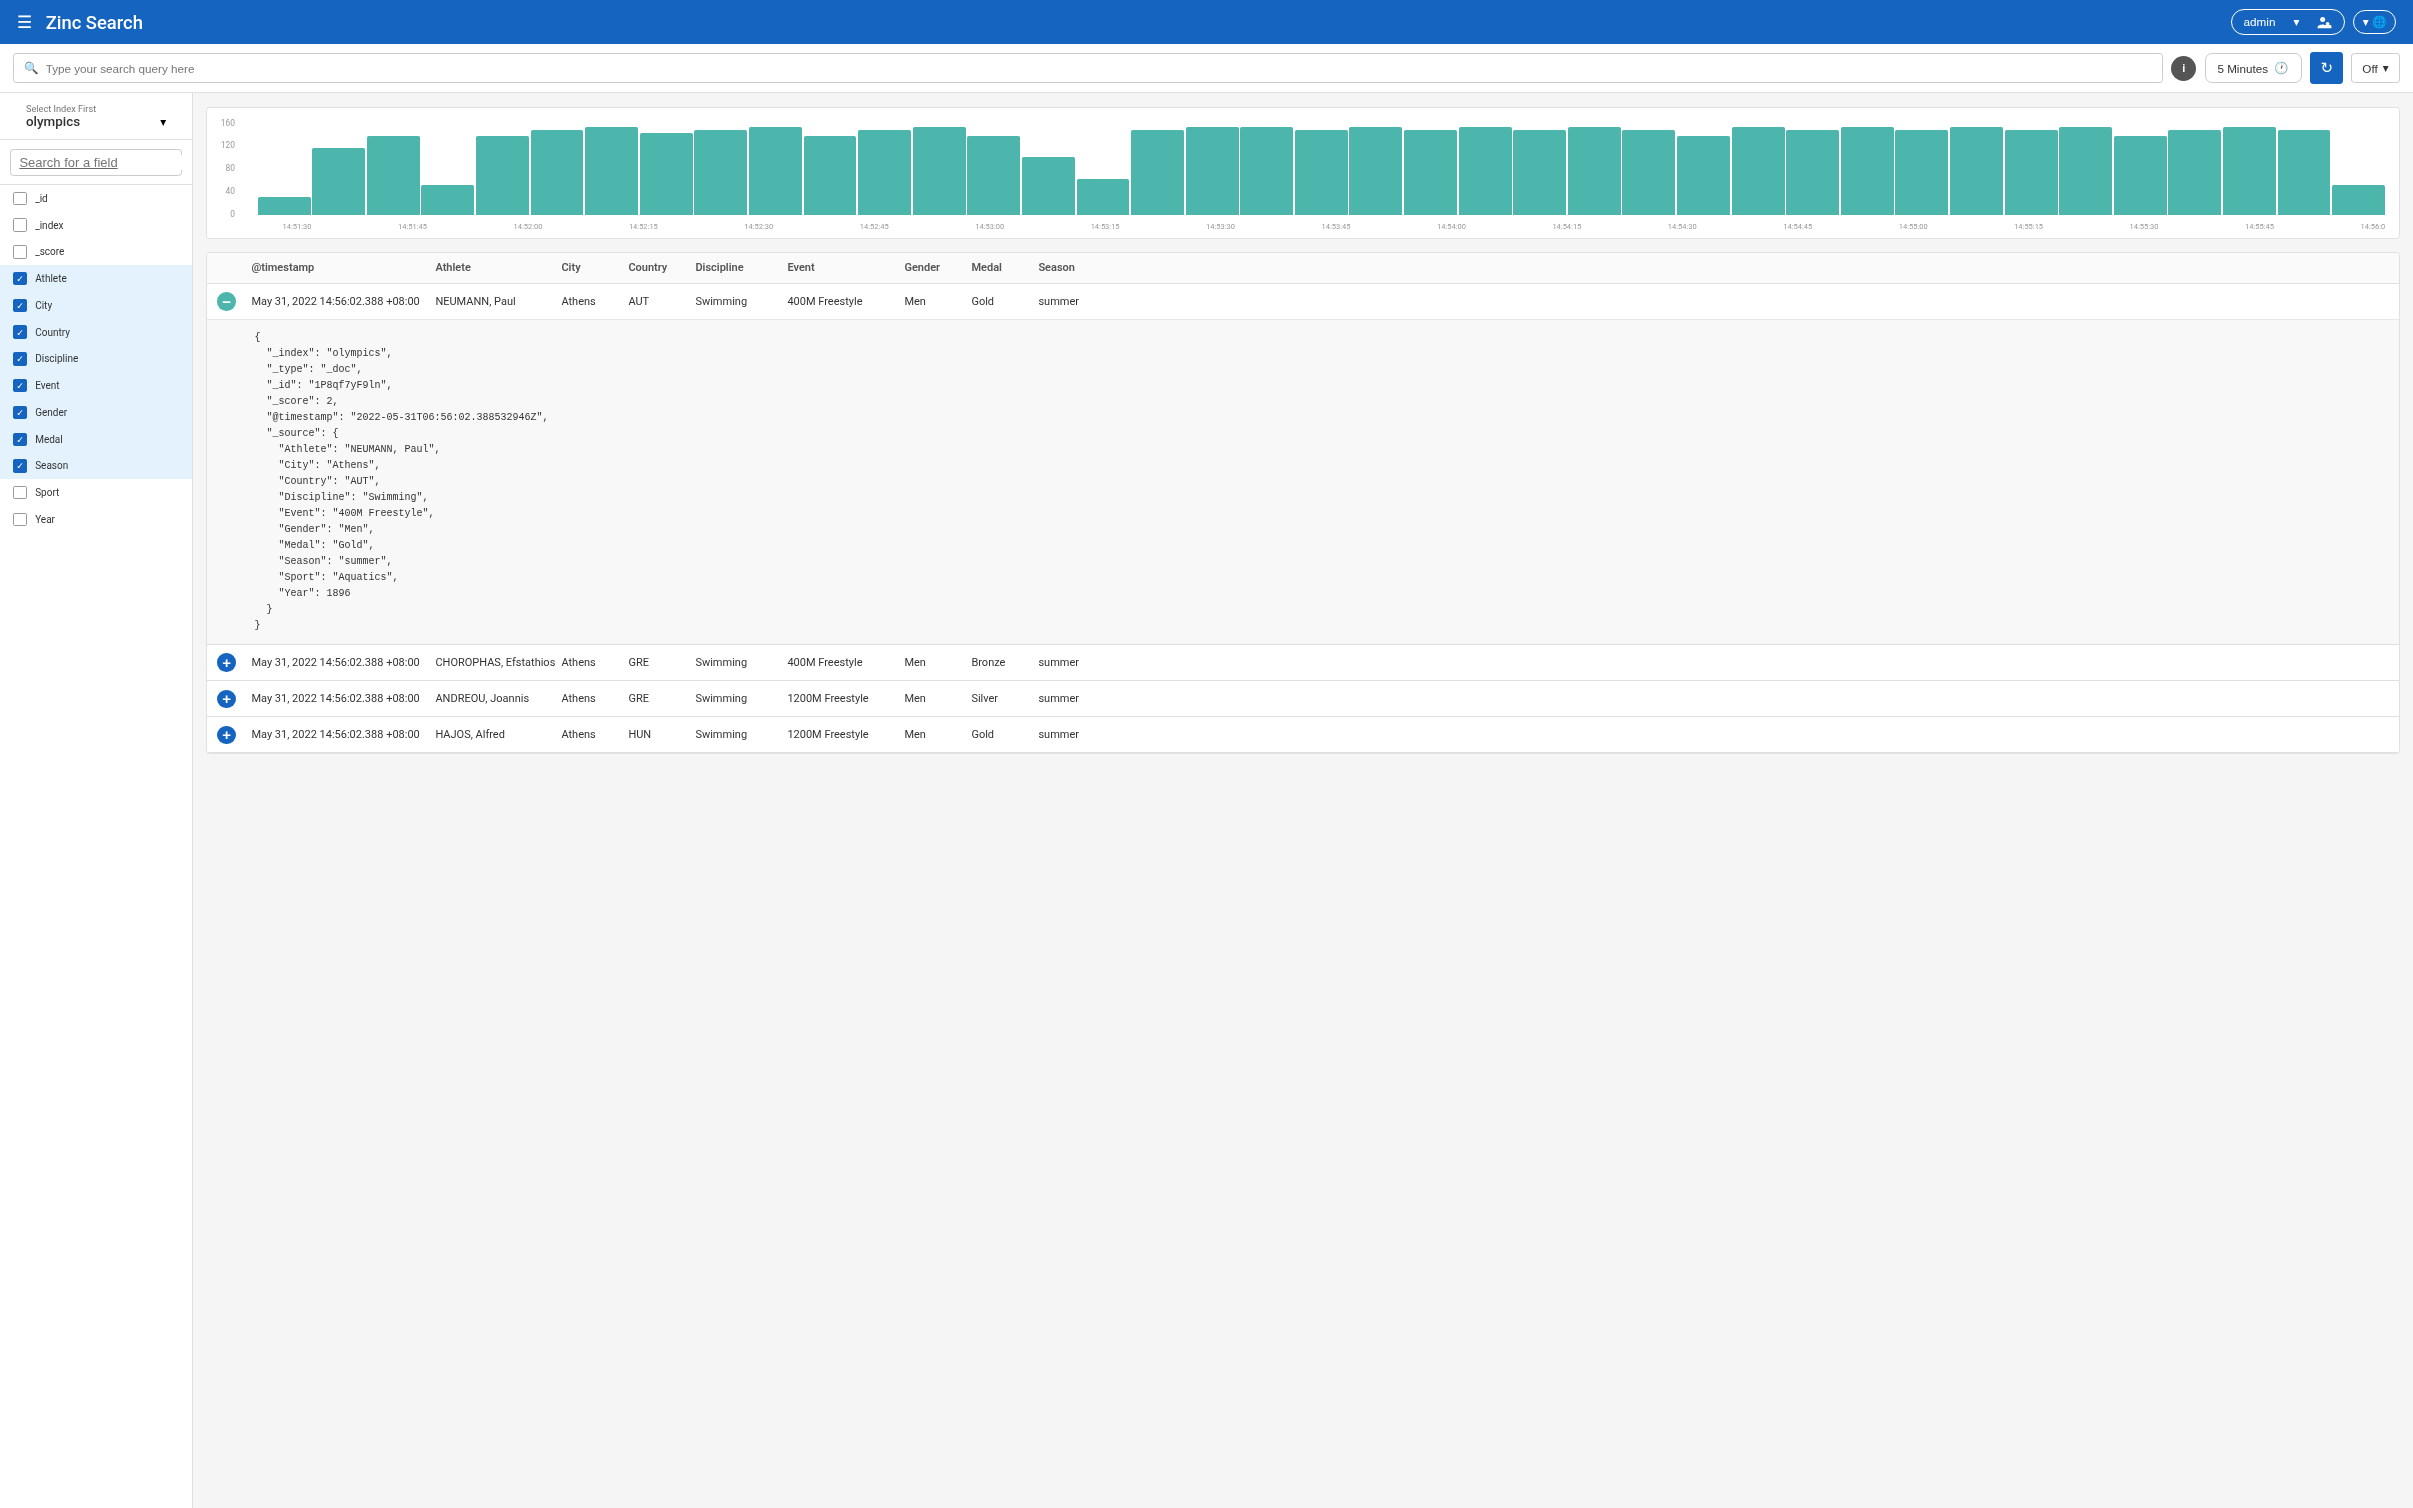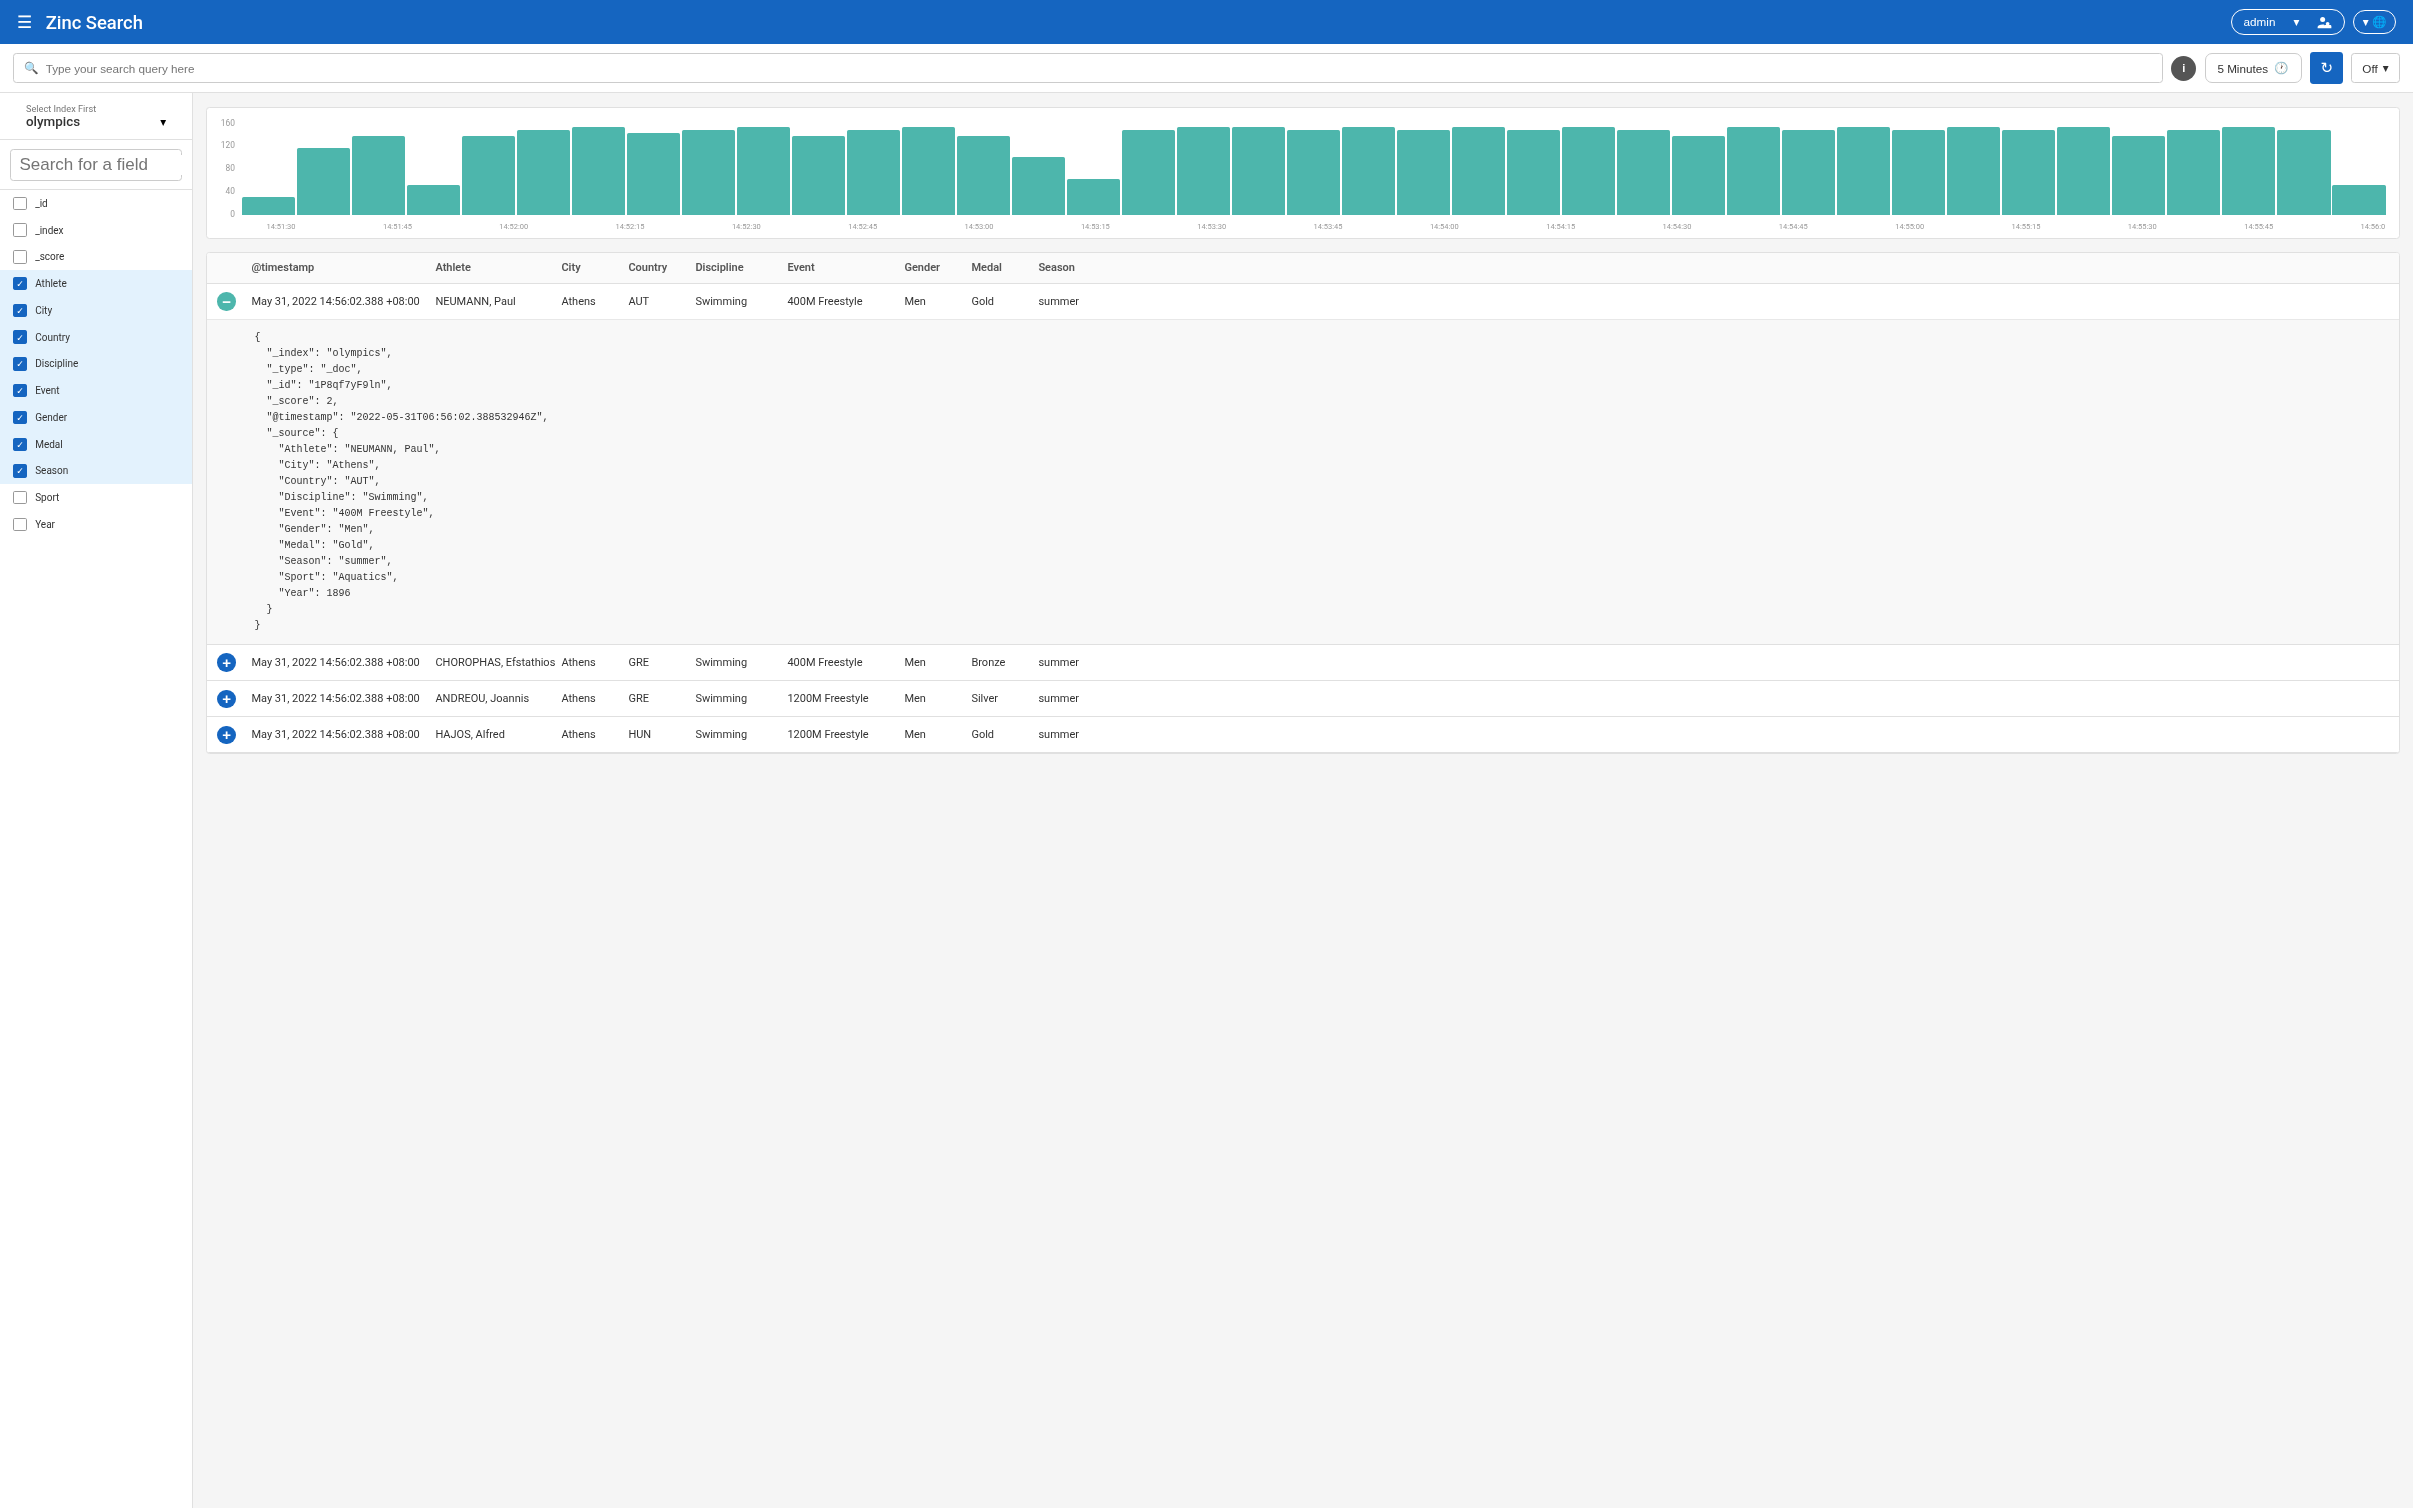--- a/index.html
+++ b/index.html
@@ -174,22 +174,23 @@
       display: flex;
       align-items: center;
       border: 0.8px solid #ccc;
       border-radius: 3.4px;
       padding: 5px 8.4px;
     }
     .field-search-input {
       border: none;
       outline: none;
       flex: 1;
-      font-size: 17px;
+      font-size: 13px;
       color: #666;
+      text-decoration: underline;
     }
     .field-list {
       flex: 1;
       overflow-y: auto;
     }
     .field-item {
       display: flex;
       align-items: center;
       padding: 6.7px 13.4px;
       gap: 8.4px;
@@ -277,20 +278,21 @@
     .chart-x-axis {
       display: flex;
       justify-content: space-between;
       font-size: 7.5px;
       color: #999;
       margin-top: 3.4px;
       padding-left: 25px;
     }
     .chart-wrapper {
       display: flex;
+      gap: 16px;
     }
 
     
     .table-container {
       background: white;
       border: 0.8px solid #e0e0e0;
       border-radius: 3.4px;
       overflow: hidden;
     }
     .table-header {

